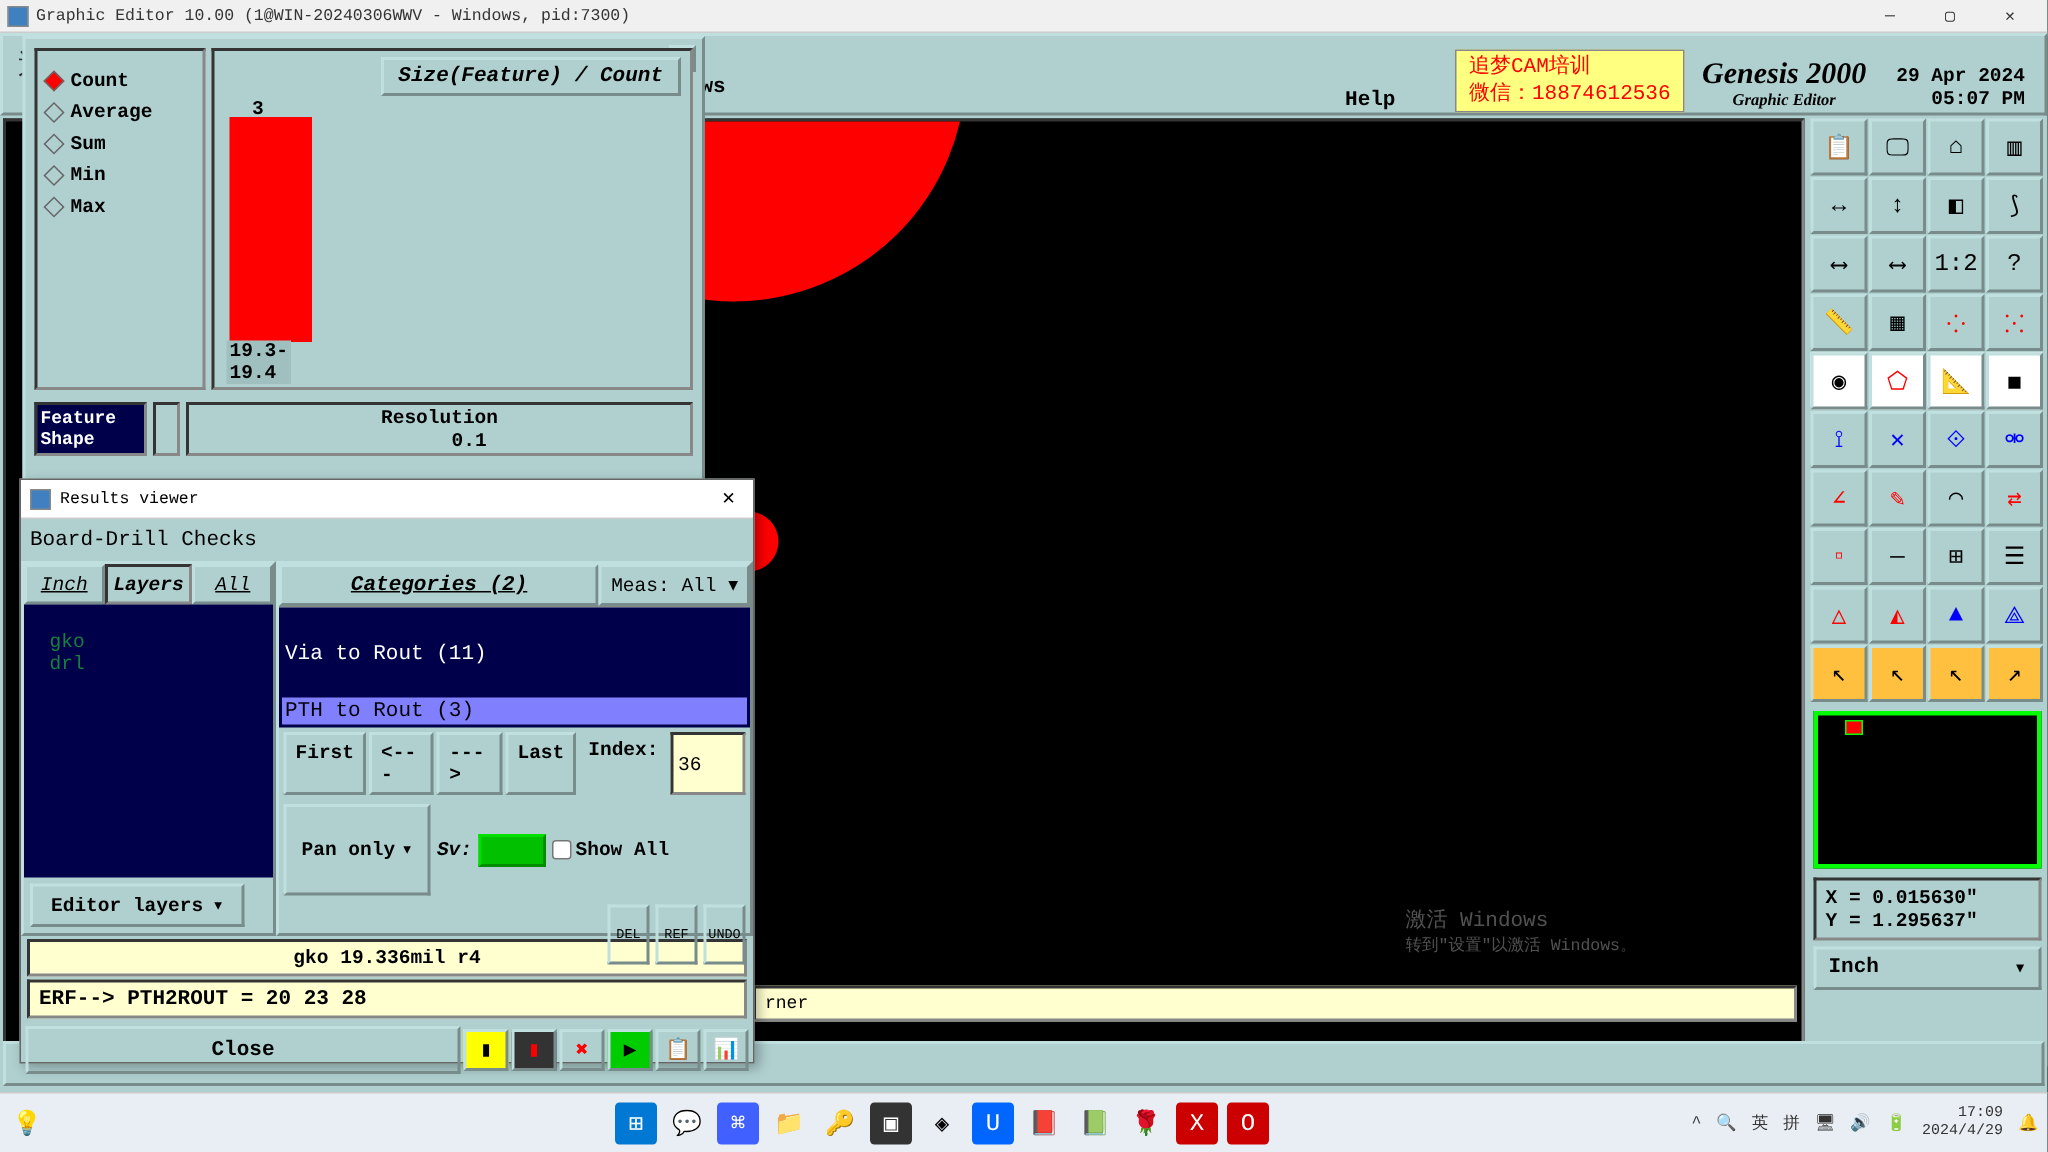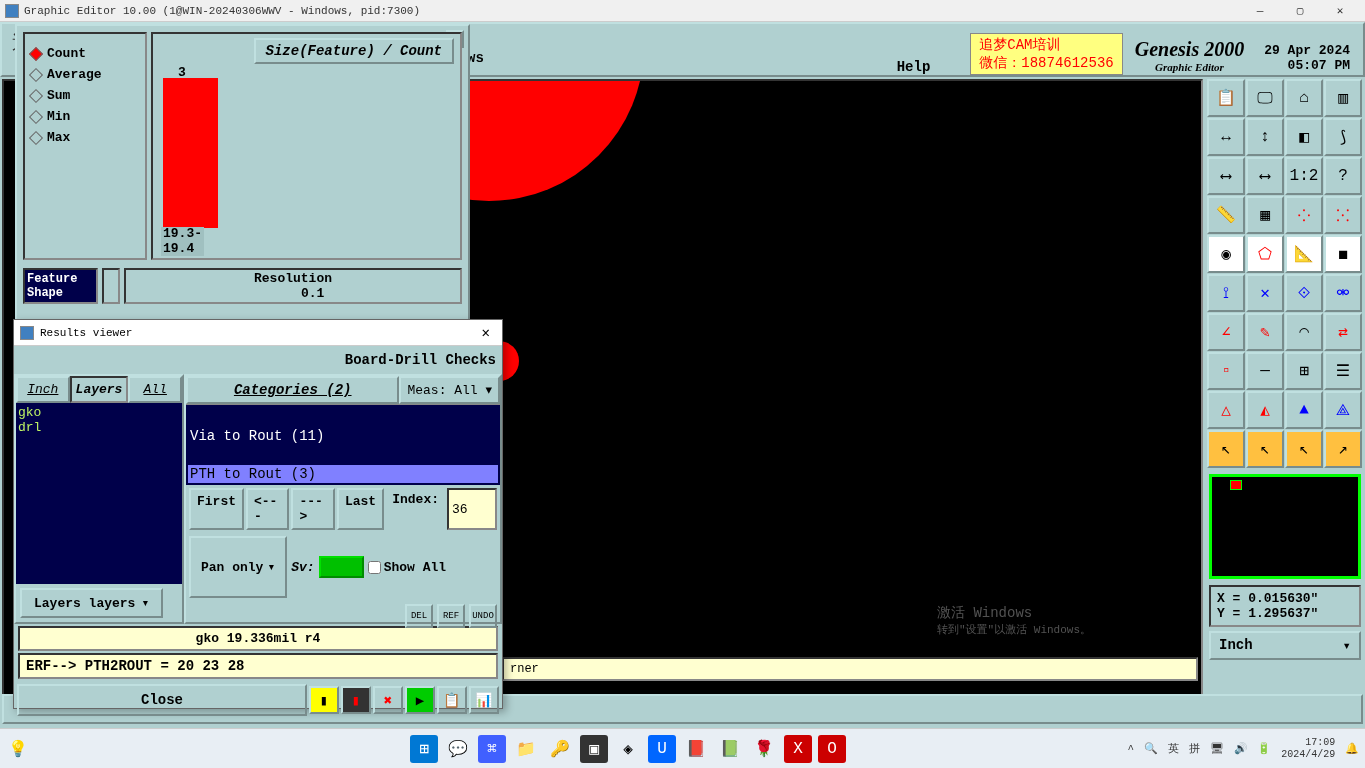--- a/index.html
+++ b/index.html
@@ -39,62 +39,62 @@
 .coord-box { background: #b0d0d0; border: 2px inset #888; padding: 4px 6px; font-family: "Courier New"; font-size: 13px; font-weight: bold; margin: 2px 4px; }
 .unit-box { background: #b0d0d0; border: 2px outset #c0e0e0; padding: 4px 8px; font-family: "Courier New"; font-size: 14px; font-weight: bold; margin: 2px 4px; display: flex; justify-content: space-between; }
 
 
 .bottom-bar { background: #b0d0d0; height: 30px; border: 2px outset #c0e0e0; display: flex; align-items: center; padding: 2px; gap: 6px; }
 
 
 .histogram-dialog { position: absolute; top: 24px; left: 15px; width: 455px; height: 300px; background: #b0d0d0; border: 2px outset #c0e0e0; z-index: 5; }
 .hist-close { position: absolute; right: 4px; top: 4px; width: 18px; height: 18px; background: #b0d0d0; border: 2px outset #c0e0e0; display: flex; align-items: center; justify-content: center; font-size: 11px; cursor: pointer; }
 .hist-body { display: flex; padding: 6px; gap: 4px; height: 240px; }
-.hist-radios { width: 124px; border: 2px inset #888; background: #b0d0d0; padding: 6px; }
+.hist-radios { width: 114px; border: 2px inset #888; background: #b0d0d0; padding: 6px; }
 .hist-radio { display: flex; align-items: center; gap: 6px; margin: 6px 0; font-family: "Courier New"; font-weight: bold; font-size: 13px; }
 .hist-radio .diamond { width: 10px; height: 10px; transform: rotate(45deg); background: #b0d0d0; border: 1px solid #666; }
 .hist-radio .diamond.on { background: #f00; }
 .hist-chart { flex: 1; border: 2px inset #888; background: #b0d0d0; position: relative; }
 .hist-title { position: absolute; top: 4px; right: 6px; font-family: "Courier New"; font-weight: bold; font-style: italic; font-size: 14px; border: 2px outset #c0e0e0; padding: 3px 10px; background: #b0d0d0; }
 .hist-bar { position: absolute; bottom: 30px; left: 10px; width: 55px; height: 150px; background: #f00; }
 .hist-bar-label { position: absolute; bottom: 178px; left: 25px; font-family: "Courier New"; font-weight: bold; font-size: 13px; }
 .hist-axis-label { position: absolute; bottom: 2px; left: 8px; font-family: "Courier New"; font-weight: bold; font-size: 13px; background: #a0c0c0; padding: 0 2px; line-height: 1.1; }
 .hist-bottom { display: flex; padding: 2px 6px; gap: 4px; }
 .hist-feature { width: 75px; background: #00004a; color: #fff; font-family: "Courier New"; font-size: 12px; font-weight: bold; padding: 2px; border: 2px inset #888; }
 .hist-res { flex: 1; border: 2px inset #888; display: flex; align-items: center; justify-content: center; font-family: "Courier New"; font-weight: bold; font-size: 13px; }
 
 
 .results-dialog { position: absolute; top: 319px; left: 13px; width: 490px; height: 390px; background: #b0d0d0; border: 1px solid #666; box-shadow: 3px 3px 8px rgba(0,0,0,0.3); z-index: 10; }
 .results-titlebar { background: #fff; height: 26px; display: flex; align-items: center; padding: 0 6px; font-size: 11px; font-family: "Segoe UI", sans-serif; border-bottom: 1px solid #ccc; }
 .results-titlebar .icon { width: 14px; height: 14px; background: #4080c0; margin-right: 6px; border: 1px solid #888; }
 .results-titlebar .close { margin-left: auto; font-size: 14px; cursor: pointer; padding: 0 6px; }
-.results-header { text-align: right; font-family: "Courier New"; font-weight: bold; font-size: 14px; padding: 6px; background: #b0d0d0; }
+.results-header { text-align: left; font-family: "Courier New"; font-weight: normal; font-size: 14px; padding: 6px; background: #b0d0d0; }
 .results-body { display: flex; height: 250px; }
 .results-left { width: 170px; border: 2px outset #c0e0e0; display: flex; flex-direction: column; }
 .results-left-top { display: flex; }
 .results-left-top .btn { flex: 1; border: 2px outset #c0e0e0; padding: 4px; font-family: "Courier New"; font-style: italic; font-size: 13px; text-align: center; cursor: pointer; }
 .results-left-top .btn.under { text-decoration: underline; }
 .results-left-top .btn.pressed { border: 2px inset #888; }
-.results-layer-list { flex: 1; background: #00004a; color: #bef264; font-family: "Courier New"; font-size: 13px; padding: 2px; overflow-y: auto; }
+.results-layer-list { flex: 1; background: #00004a; color: #15803d; font-family: "Courier New"; font-size: 13px; padding: 17px; overflow-y: auto; }
 .results-layer-list .sel { background: #00004a; }
 .results-right { flex: 1; border: 2px outset #c0e0e0; display: flex; flex-direction: column; }
 .results-right-top { display: flex; border-bottom: 1px solid #888; }
 .results-right-top .categ { flex: 1; border: 2px outset #c0e0e0; padding: 4px; font-family: "Courier New"; font-style: italic; font-weight: bold; font-size: 14px; text-align: center; text-decoration: underline; cursor: pointer; }
 .results-right-top .meas { border: 2px outset #c0e0e0; padding: 4px 6px; font-family: "Courier New"; font-size: 13px; }
 .results-cat-list { flex: 1; background: #00004a; color: #fff; font-family: "Courier New"; font-size: 14px; padding: 2px; }
 .results-cat-list .item { padding: 1px 2px; margin-top: 20px; }
 .results-cat-list .item.sel { background: #8080ff; color: #000; }
 .results-nav { display: flex; gap: 2px; padding: 3px; }
 .results-nav .nbtn { border: 2px outset #c0e0e0; padding: 4px 6px; font-family: "Courier New"; font-weight: bold; font-size: 13px; cursor: pointer; }
 .results-nav .idx-input { width: 50px; background: #ffffd0; border: 2px inset #888; padding: 3px; font-family: "Courier New"; font-size: 13px; }
 .results-pan { display: flex; gap: 4px; padding: 3px; align-items: center; }
 .results-pan .nbtn { border: 2px outset #c0e0e0; padding: 21px 10px; font-family: "Courier New"; font-weight: bold; font-size: 13px; cursor: pointer; display: flex; align-items: center; gap: 4px; }
 .results-pan .greenbtn { background: #00c000; width: 45px; height: 22px; border: 2px outset #00e000; }
 .results-icons { display: flex; gap: 4px; padding: 3px; justify-content: flex-end; }
-.results-icons .ibtn { width: 28px; height: 24px; border: 2px outset #c0e0e0; font-size: 9px; cursor: pointer; display: flex; align-items: center; justify-content: center; }
+.results-icons .ibtn { width: 28px; height: 40px; border: 2px outset #c0e0e0; font-size: 9px; cursor: pointer; display: flex; align-items: center; justify-content: center; }
 .results-replace { display: flex; padding: 4px; }
 .results-replace .rbtn { border: 2px outset #c0e0e0; padding: 5px 12px; font-family: "Courier New"; font-weight: bold; font-size: 13px; cursor: pointer; display: flex; align-items: center; gap: 6px; }
 .results-status { background: #ffffd0; border: 2px inset #888; padding: 3px 6px; font-family: "Courier New"; font-weight: bold; font-size: 13px; margin: 2px 4px 0 4px; text-align: center; }
 .results-erf { background: #ffffd0; border: 2px inset #888; padding: 3px 6px; font-family: "Courier New"; font-weight: bold; font-size: 14px; margin: 2px 4px; }
 .results-footer { display: flex; padding: 3px; align-items: center; }
 .results-close-btn { flex: 1; border: 2px outset #c0e0e0; padding: 6px; font-family: "Courier New"; font-weight: bold; font-size: 14px; text-align: center; cursor: pointer; }
 .results-footer .fibtn { width: 30px; height: 28px; border: 2px outset #c0e0e0; cursor: pointer; display: flex; align-items: center; justify-content: center; font-size: 14px; margin-left: 2px; }
 
 
 .green-bar { position: absolute; left: 140px; top: 0; width: 22px; height: 580px; background: #00ff00; }
@@ -321,21 +321,21 @@
         <div class="btn under">Inch</div>
         <div class="btn pressed" style="font-weight:bold;">Layers</div>
         <div class="btn under">All</div>
       </div>
       <div class="results-layer-list">
         <div class="sel">gko</div>
         <div>drl</div>
       </div>
       <div class="results-replace">
         <div class="rbtn">
-            <span>Layers layers</span>
+            <span>Editor layers</span>
             <span>▾</span>
           </div>
       </div>
     </div>
     <div class="results-right">
       <div class="results-right-top">
         <div class="categ">Categories (2)</div>
         <div class="meas"><span>Meas:</span> <span>All</span> ▾</div>
       </div>
       <div class="results-cat-list">

